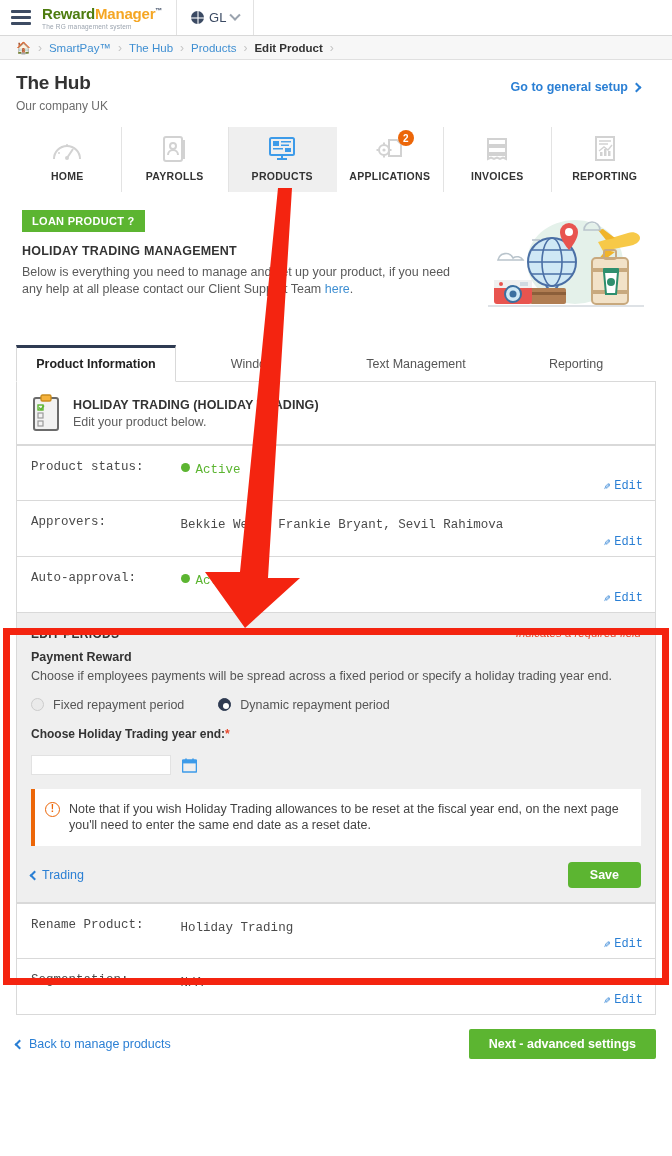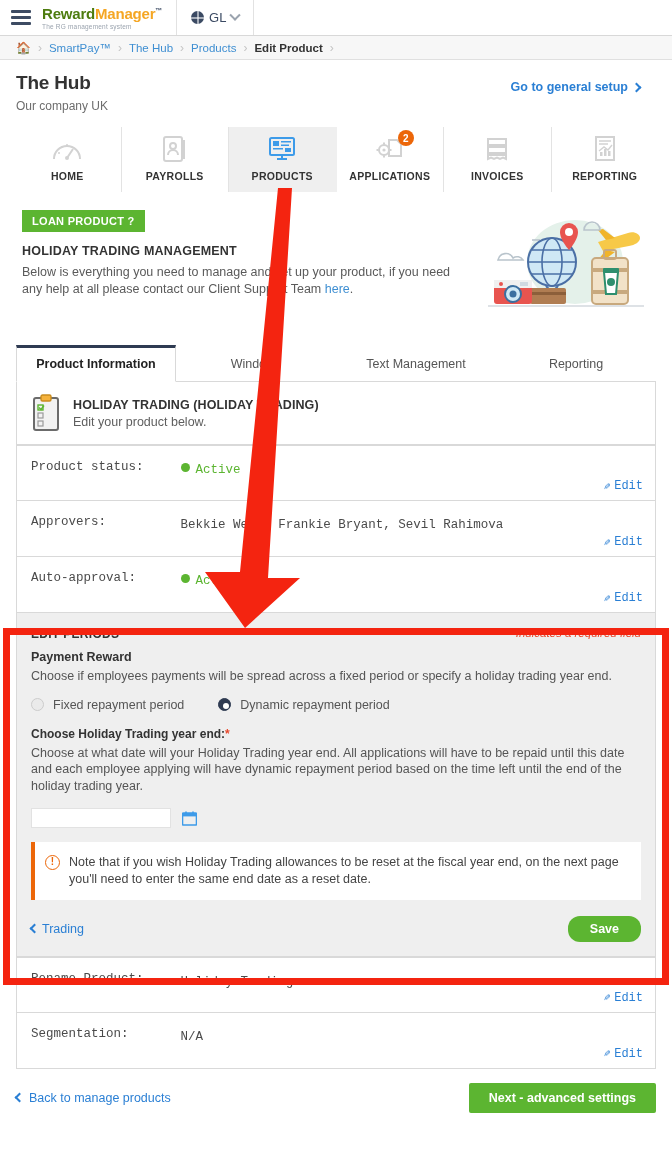--- a/index.html
+++ b/index.html
@@ -152,21 +152,21 @@
   .note-ico {
     width:15px;height:15px;border-radius:50%;border:1.5px solid #ec6608;color:#ec6608;
     font-size:10px; line-height:12px; text-align:center; flex:none; font-weight:bold; margin-top:1px;
   }
   .note-t { font-size:12.5px; color:#444; line-height:1.34; }
   .ep-actions { display:flex; align-items:center; justify-content:space-between; margin-top:16px; }
   .cancel { font-size:12.5px; color:#2a7fd4; cursor:pointer; display:flex; align-items:center; gap:4px;}
   .chev-l { width:7px;height:7px;border-bottom:2.5px solid #2a7fd4;border-left:2.5px solid #2a7fd4;transform:rotate(45deg);}
   .btn-save {
     background:#5cb531; color:#fff; font-size:12.5px; font-weight:bold;
-    padding:6px 22px; border:none; cursor:pointer; border-radius:12px;
+    padding:6px 22px; border:none; cursor:pointer; border-radius:4px;
   }
 
   
   .footer { margin:14px 16px 0 16px; display:flex; align-items:center; justify-content:space-between; }
   .backlink { font-size:12.5px; color:#2a7fd4; cursor:pointer; display:flex; align-items:center; gap:6px; }
   .btn-next {
     background:#5cb531; color:#fff; font-size:12.5px; font-weight:bold;
     padding:8px 20px; border:none; cursor:pointer; border-radius:2px;
   }
 
@@ -421,21 +421,20 @@
       </label>
       <label class="radio">
         <span class="rd sel"></span>
         <span class="rlbl">Dynamic repayment period</span>
       </label>
     </div>
 
     <div class="ep-l2">
       <span>Choose Holiday Trading year end:</span><span class="star">*</span>
     </div>
-    <div class="ep-p">Choose at what date will your Holiday Trading year end. All applications will have to be repaid until this date and each employee applying will have dynamic repayment period based on the time left until the end of the holiday trading year.</div>
 
     <div class="dateline">
       <input class="dateinput" type="text" value="" style="">
       <span class="cal">
         <svg width="15" height="15" viewBox="0 0 15 15">
             <rect x="0.5" y="2" width="14" height="12" rx="1" fill="none" stroke="#3d9be9" stroke-width="1.6"></rect>
             <rect x="0.5" y="2" width="14" height="3.4" fill="#3d9be9"></rect>
             <path d="M4 0.5 v3 M11 0.5 v3" stroke="#3d9be9" stroke-width="1.6"></path>
           </svg>
       </span>

